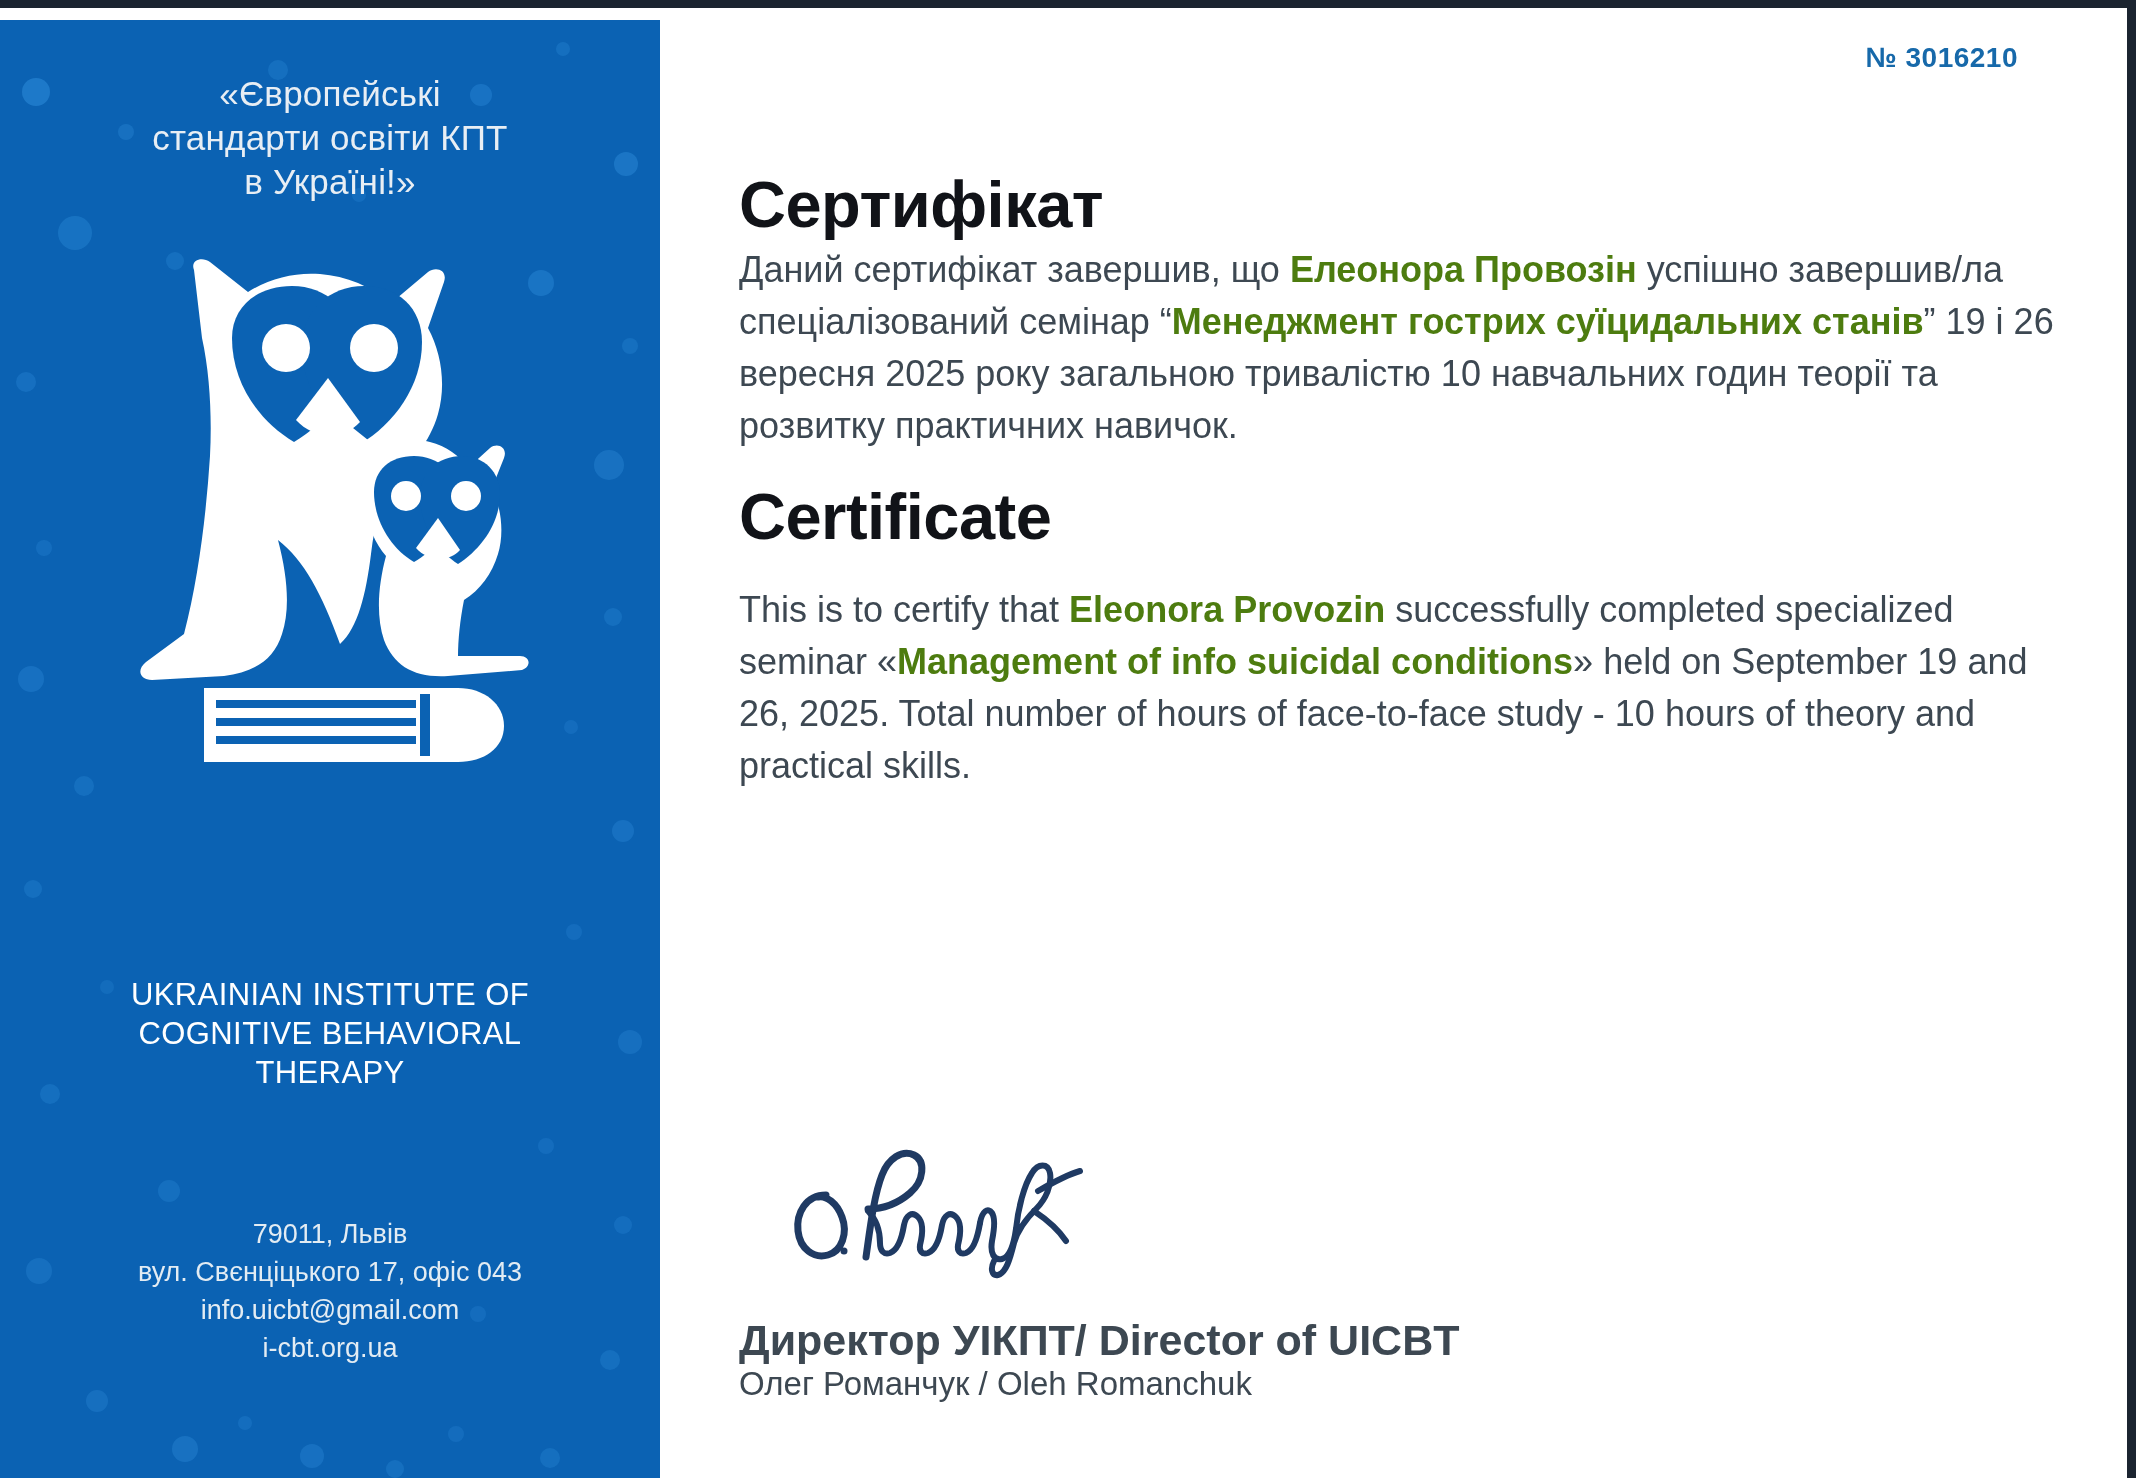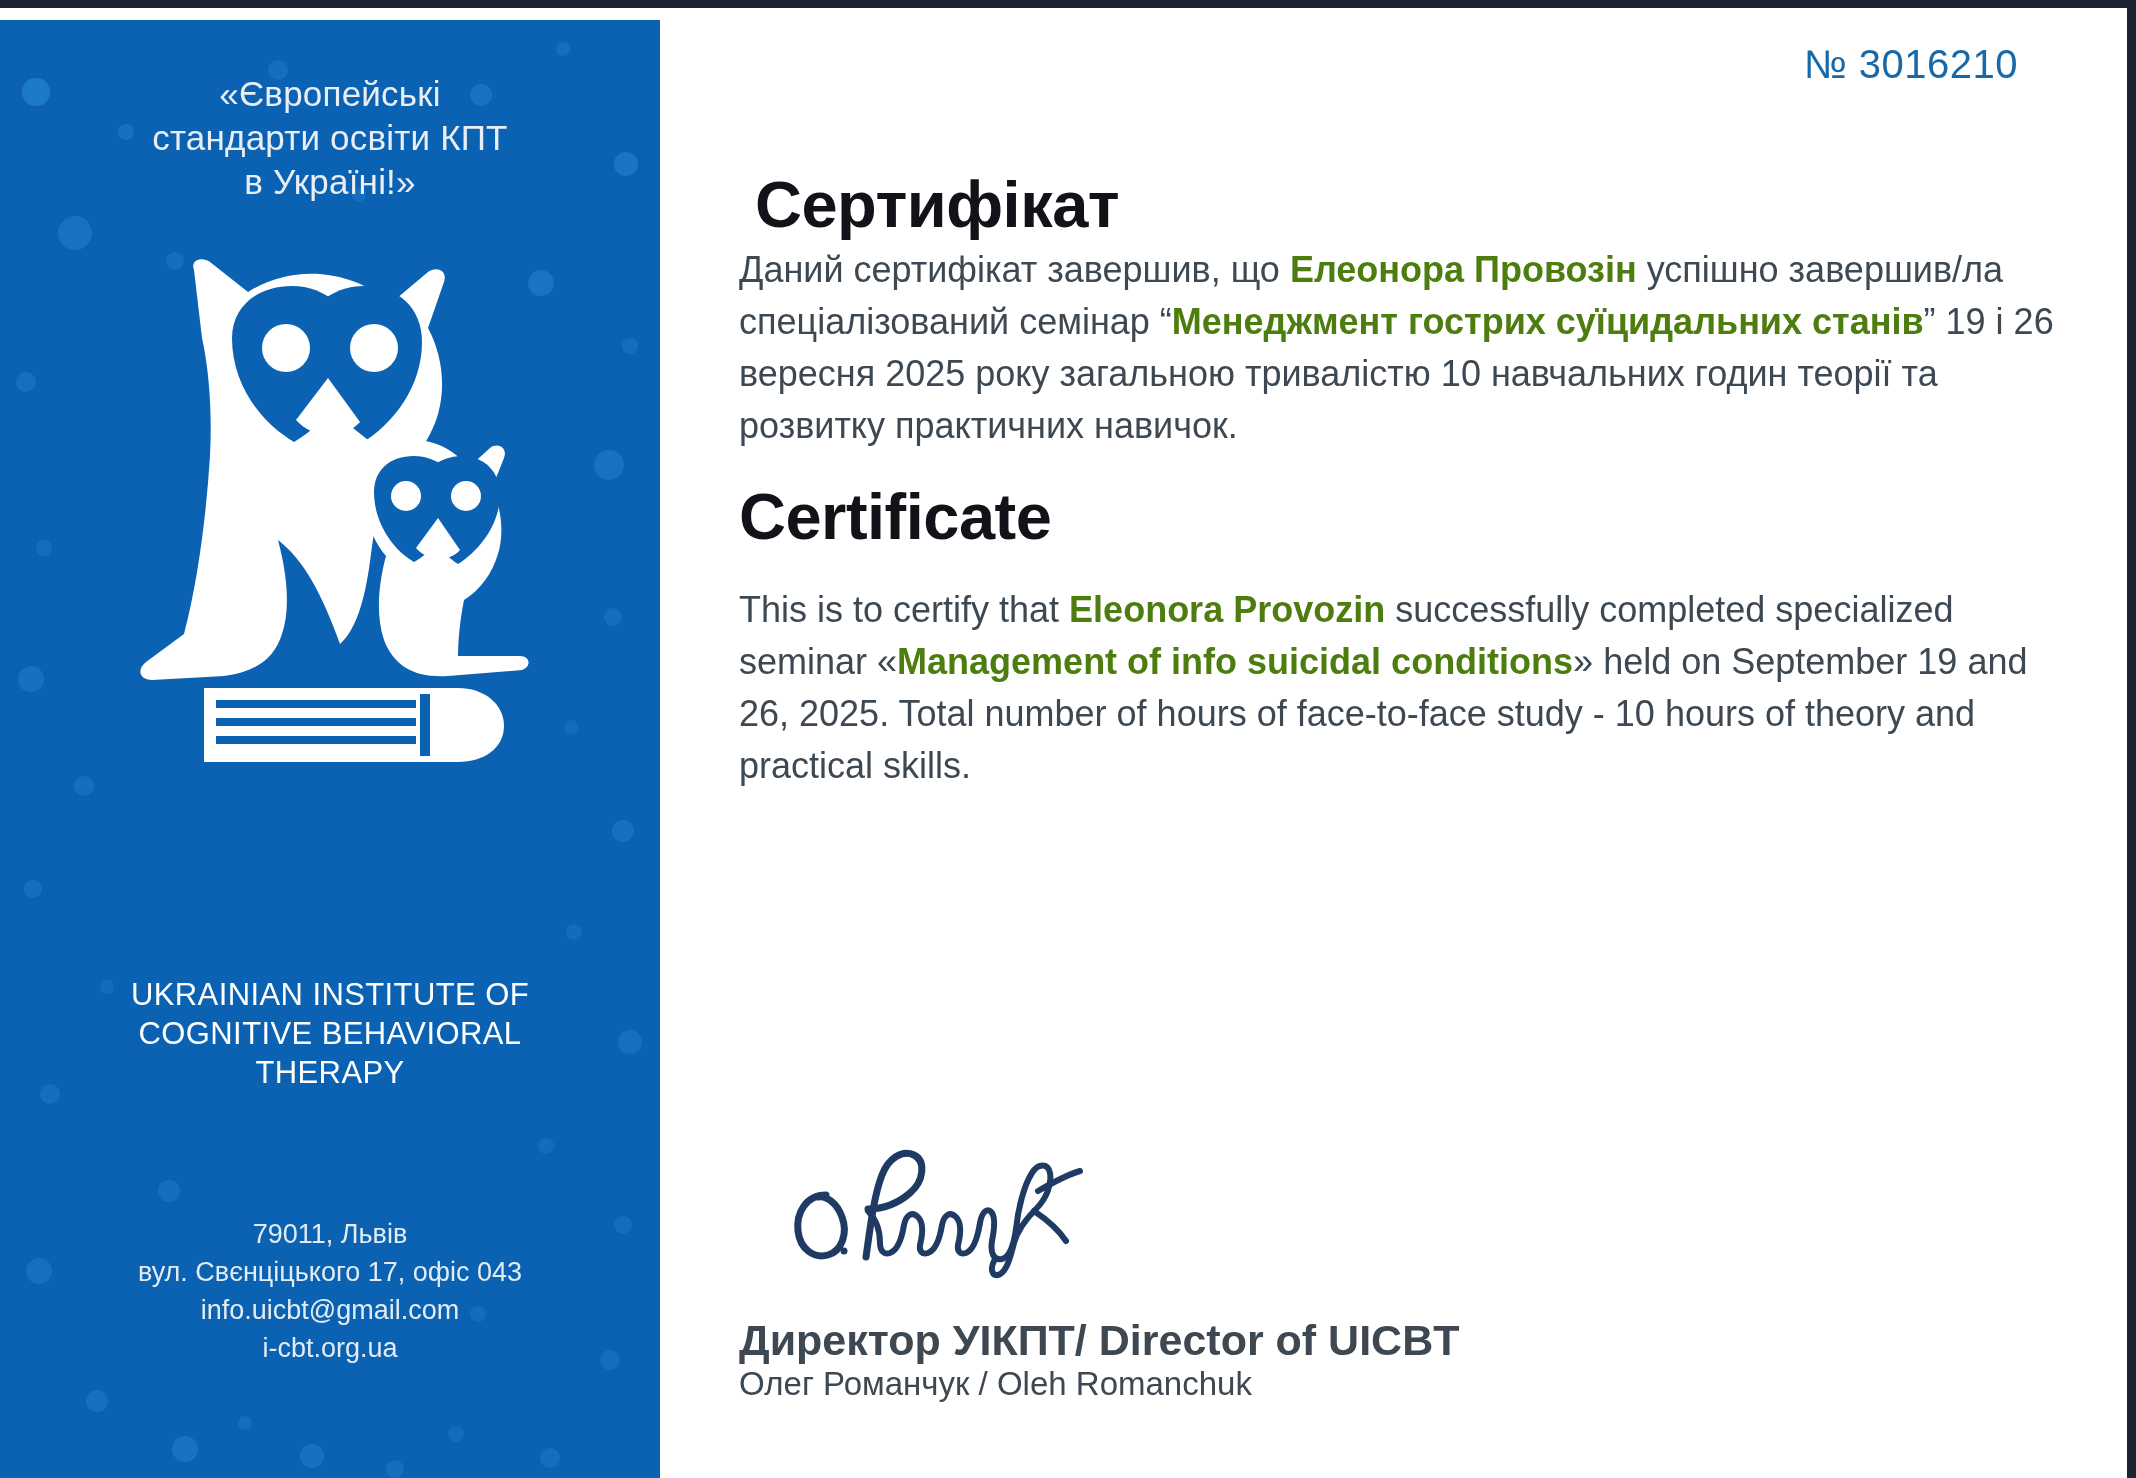--- a/index.html
+++ b/index.html
@@ -127,35 +127,35 @@
     width: 1467px;
     height: 1470px;
     background: #ffffff;
   }
 
   .cert-number {
     position: absolute;
     right: 109px;
     top: 34px;
     color: #1769aa;
-    font-size: 40px;
-    font-weight: 400;
+    font-size: 28px;
+    font-weight: 700;
     letter-spacing: .5px;
     margin-left: 40px;
   }
 
   .heading {
     position: absolute;
     left: 79px;
     color: #111318;
     font-weight: 700;
     font-size: 65px;
     letter-spacing: -.5px;
   }
-  .heading.ua { top: 115px; margin-left: 16px; }
+  .heading.ua { top: 115px; }
   .heading.en { top: 455px; margin-top: 16px; }
 
   .para {
     position: absolute;
     left: 79px;
     width: 1320px;
     color: #3d4852;
     font-size: 36px;
     line-height: 52px;
     font-weight: 400;

